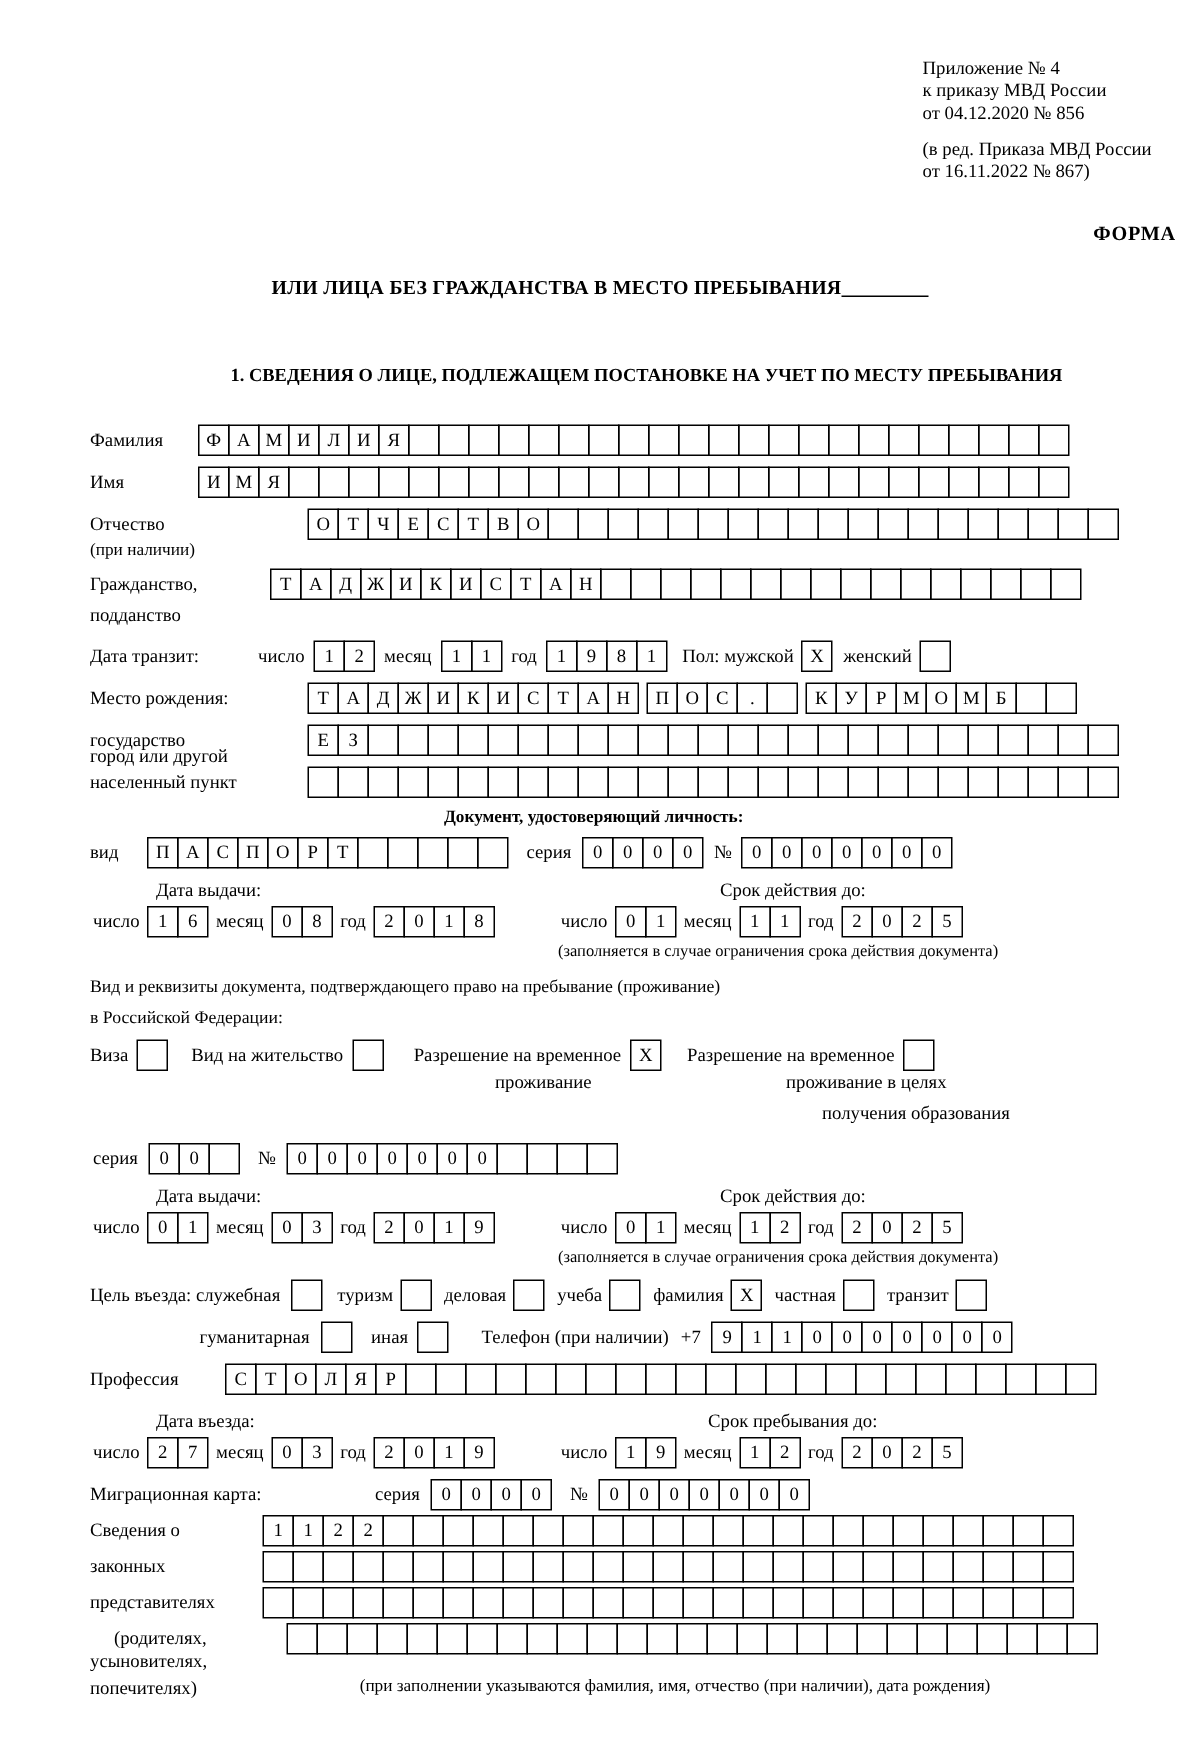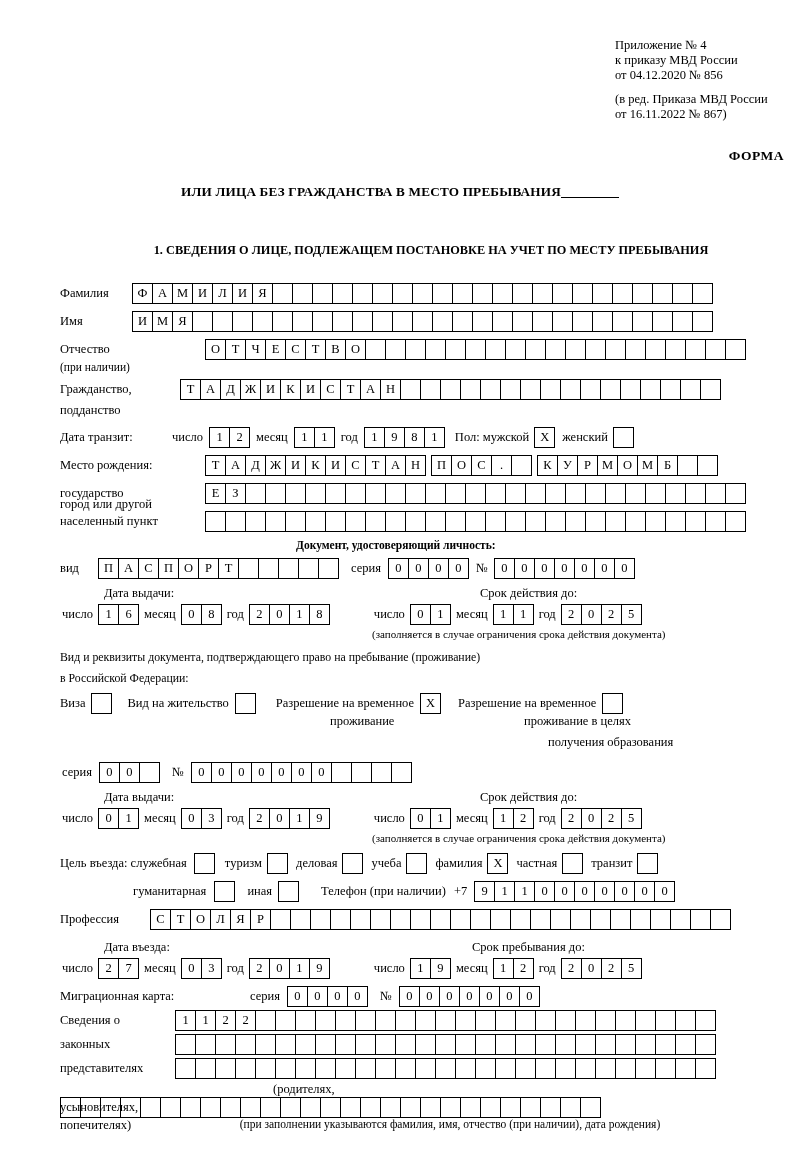--- a/index.html
+++ b/index.html
@@ -760,21 +760,21 @@
         <span class="bx"></span>
         <span class="bx"></span>
         <span class="bx"></span>
         <span class="bx"></span>
         <span class="bx"></span>
         <span class="bx"></span>
         <span class="bx"></span>
         <span class="bx"></span>
       </span>
   </div>
-  <div class="row" style="left:60px; top:1082px;flex-direction:column;">
+  <div class="row" style="left:76px; top:1082px;">
     <span class="lbl" style="display:inline-block;width:115px;">(родителях,</span>
     <span class="boxes" id="rep4">
         <span class="bx"></span>
         <span class="bx"></span>
         <span class="bx"></span>
         <span class="bx"></span>
         <span class="bx"></span>
         <span class="bx"></span>
         <span class="bx"></span>
         <span class="bx"></span>

